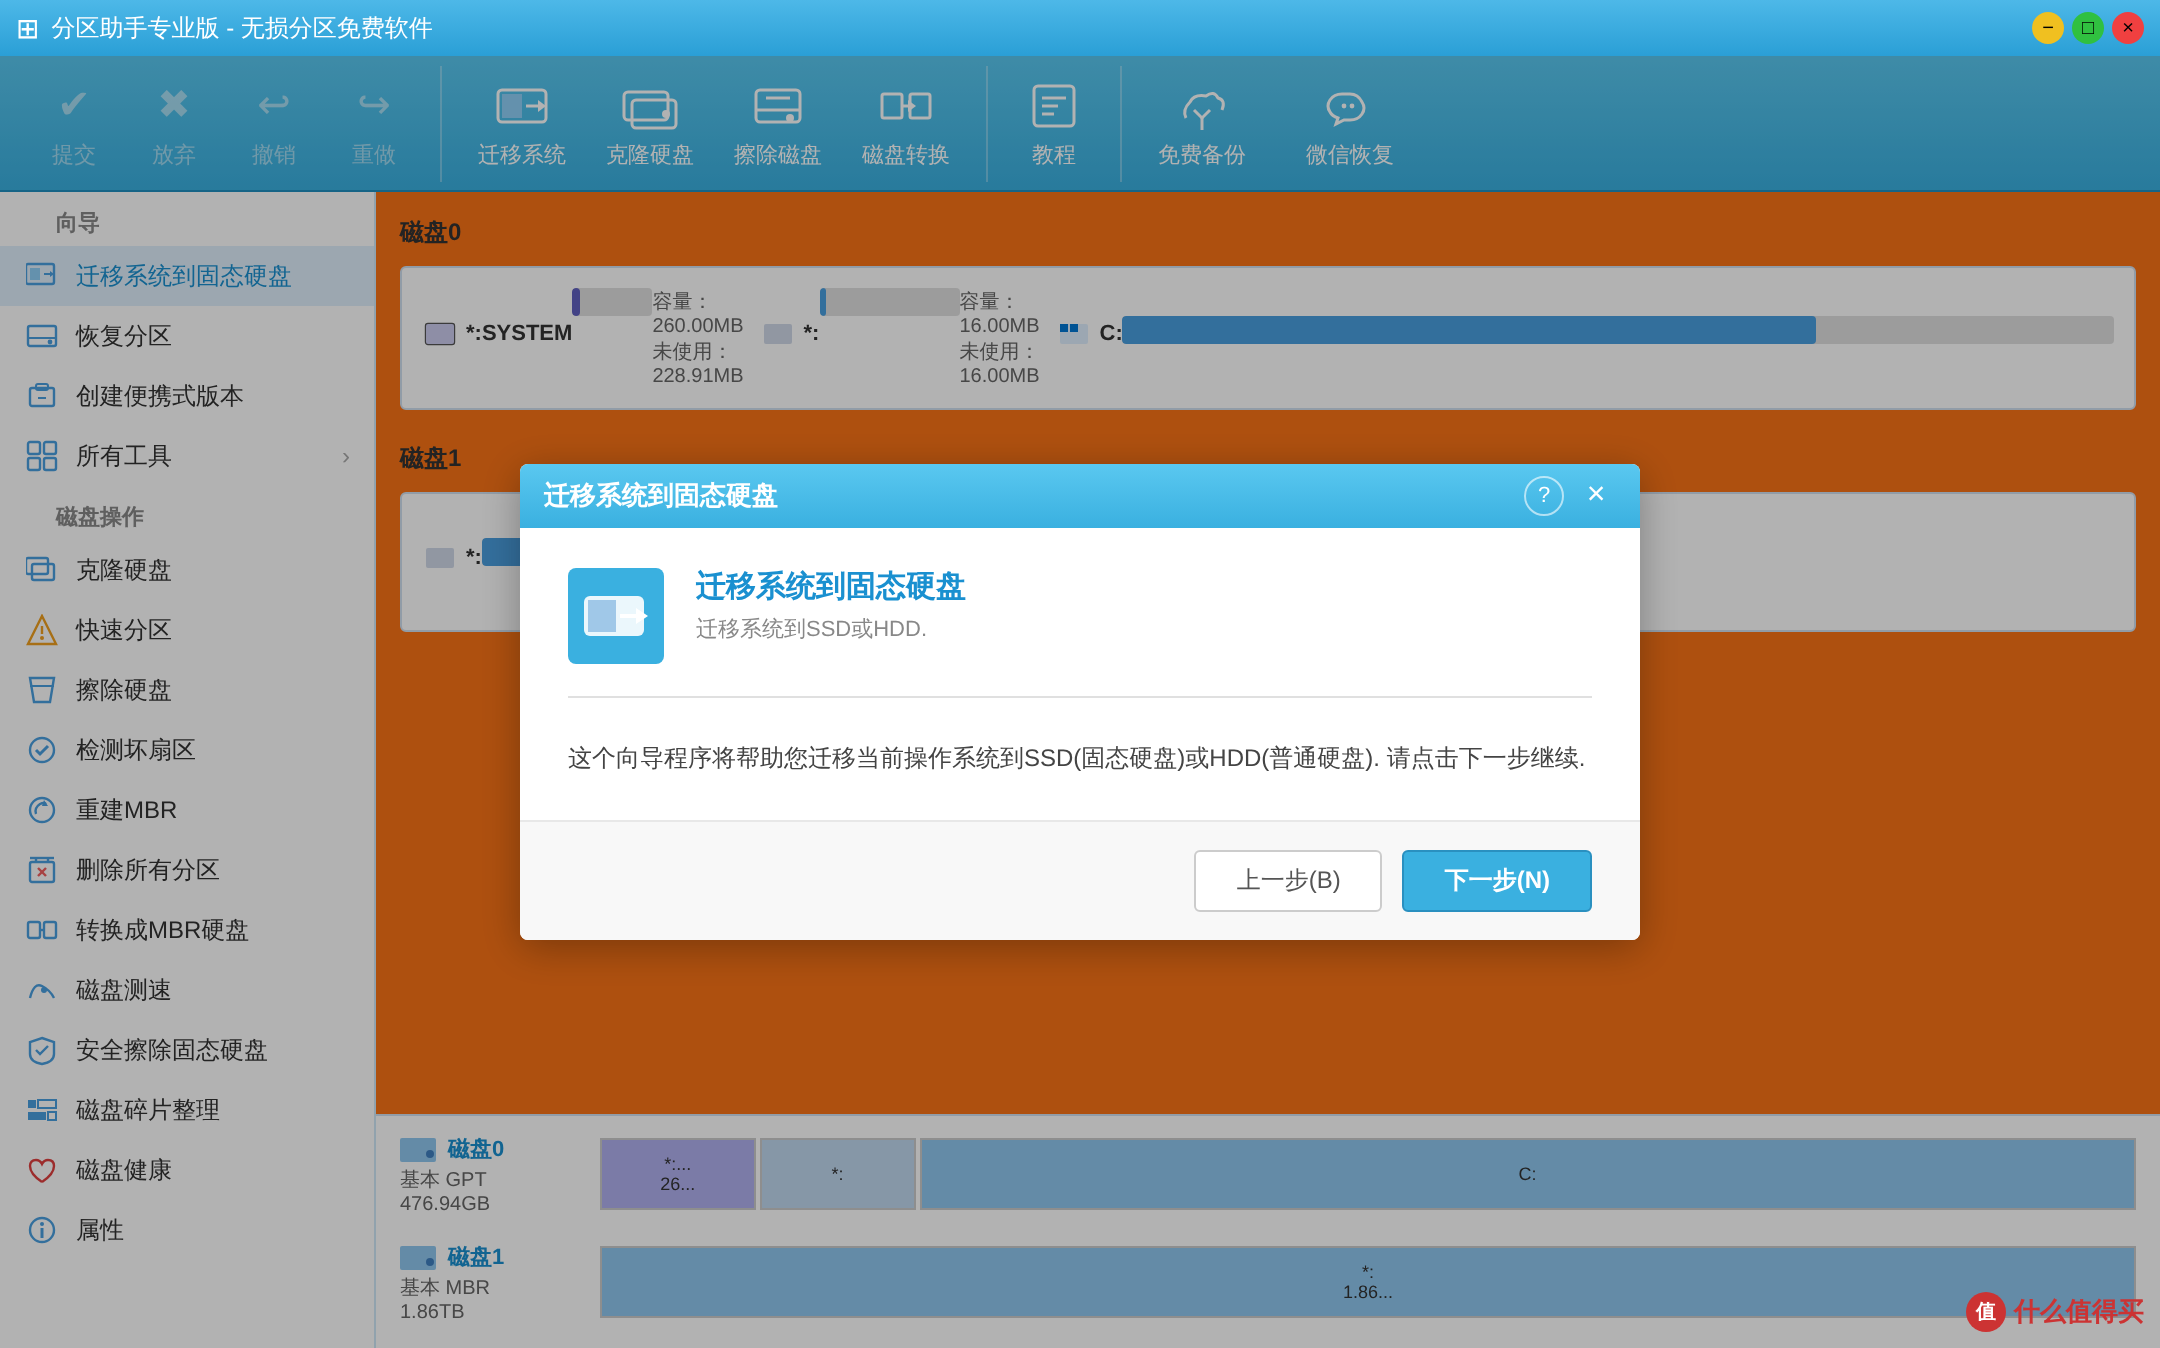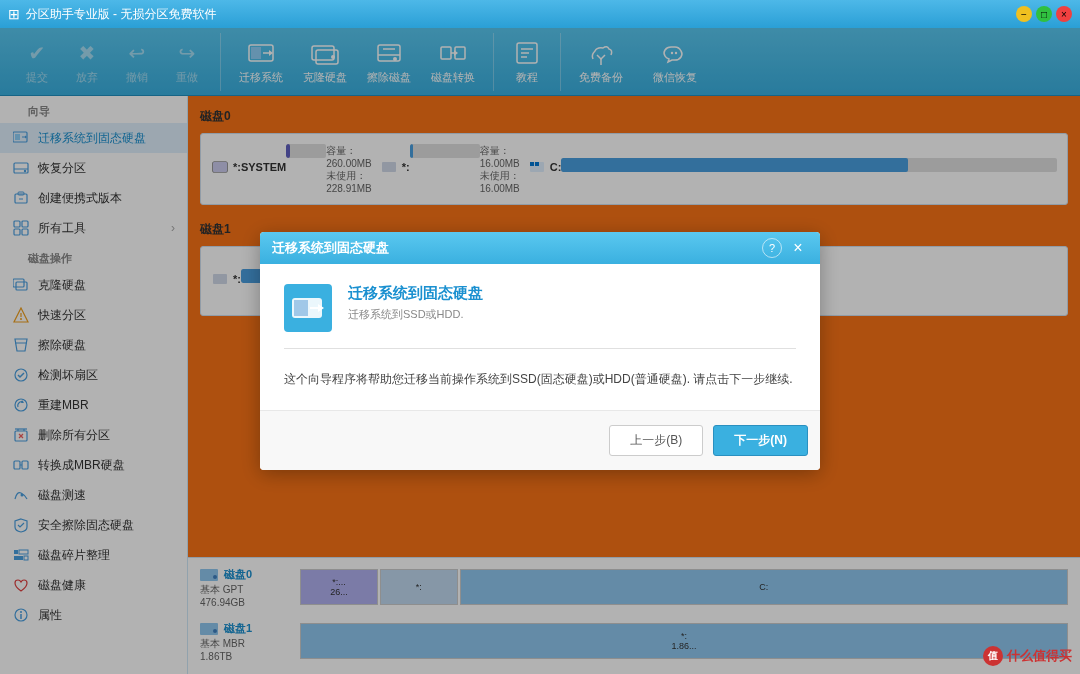--- a/index.html
+++ b/index.html
@@ -259,21 +259,21 @@
       flex-shrink: 0;
     }
     .dialog-header-text { flex: 1; }
     .dialog-header-title { font-size: 15px; font-weight: bold; color: #1a90d0; margin-bottom: 4px; }
     .dialog-header-subtitle { font-size: 11px; color: #888; }
     .dialog-content { font-size: 12px; color: #444; line-height: 1.8; }
     .dialog-footer {
       display: flex;
       justify-content: flex-end;
       gap: 10px;
-      padding: 14px 12px;
+      padding: 14px 24px;
       border-top: 1px solid #e8e8e8;
       background: #f8f8f8;
     }
     .dialog-footer-btn {
       padding: 6px 20px;
       border-radius: 3px;
       font-size: 12px;
       cursor: pointer;
       border: 1px solid #ccc;
     }

